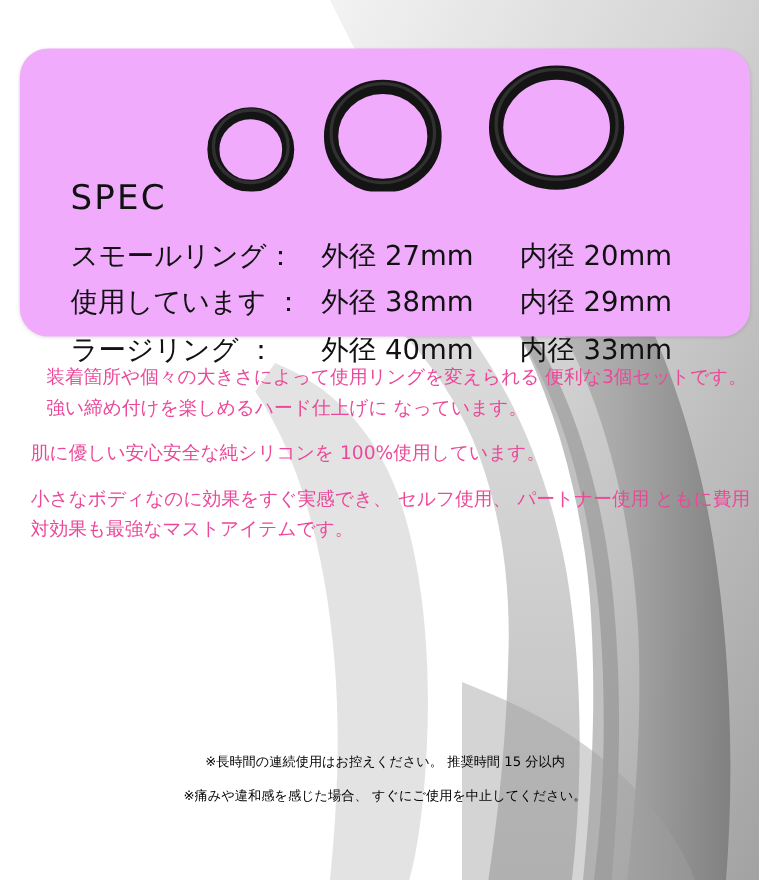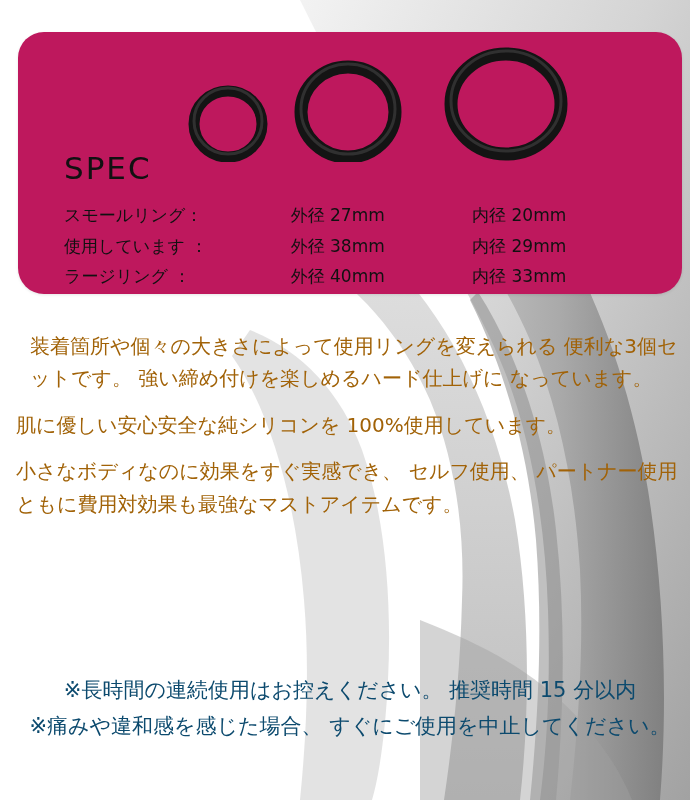--- a/index.html
+++ b/index.html
@@ -20,24 +20,24 @@
     position: absolute;
     inset: 0;
     z-index: 0;
     pointer-events: none;
   }
 
   
   .spec-card {
     position: absolute;
     left: 18px;
-    top: 32px;
+    top: 44px;
     width: 664px;
     height: 262px;
-    background: #be185d;
+    background: #f0abfc;
     border-radius: 26px;
     box-shadow: 0 1px 3px rgba(0,0,0,0.10);
     z-index: 2;
   }
 
   .rings {
     position: absolute;
     left: 0;
     top: 0;
     width: 100%;
@@ -56,65 +56,65 @@
   }
 
   .spec-table {
     position: absolute;
     left: 46px;
     top: 168px;
     width: 580px;
     border-collapse: collapse;
   }
   .spec-table td {
-    font-size: 17px;
+    font-size: 25px;
     color: #111;
     padding: 3px 0;
     white-space: nowrap;
     line-height: 1.45;
     margin-top: 26px;
   }
   .spec-table td.name { width: 230px; letter-spacing: 0px; }
   .spec-table td.outer { width: 185px; }
   .spec-table td.inner { width: 175px; }
 
   
   .copy {
     position: absolute;
     left: 0;
     top: 330px;
     width: 700px;
     z-index: 2;
   }
   .para {
-    font-size: 20px;
-    color: #a16207;
+    font-size: 17px;
+    color: #ec4899;
     line-height: 1.62;
-    margin: 0 0 14px 0;
+    margin: 0 0 14px 12px;
     padding: 0 16px;
   }
   .para.indent {
     padding-left: 30px;
   }
   .para.tight { margin-bottom: 16px; }
 
   
   .warnings {
     position: absolute;
     left: 0;
     top: 672px;
     width: 700px;
     z-index: 2;
     text-align: center;
   }
   .warn {
-    font-size: 21px;
-    color: #0c4a6e;
+    font-size: 12px;
+    color: #000000;
     line-height: 1.72;
-    margin: 0;
+    margin: 10px;
   }
 </style>
 </head>
 <body>
 
 <svg id="bg-art" viewBox="0 0 700 800" aria-hidden="true">
   <defs>
     <linearGradient id="gskin" x1="0" y1="0" x2="1" y2="1">
       <stop offset="0%" stop-color="#f2f2f2"></stop>
       <stop offset="45%" stop-color="#d2d2d2"></stop>

